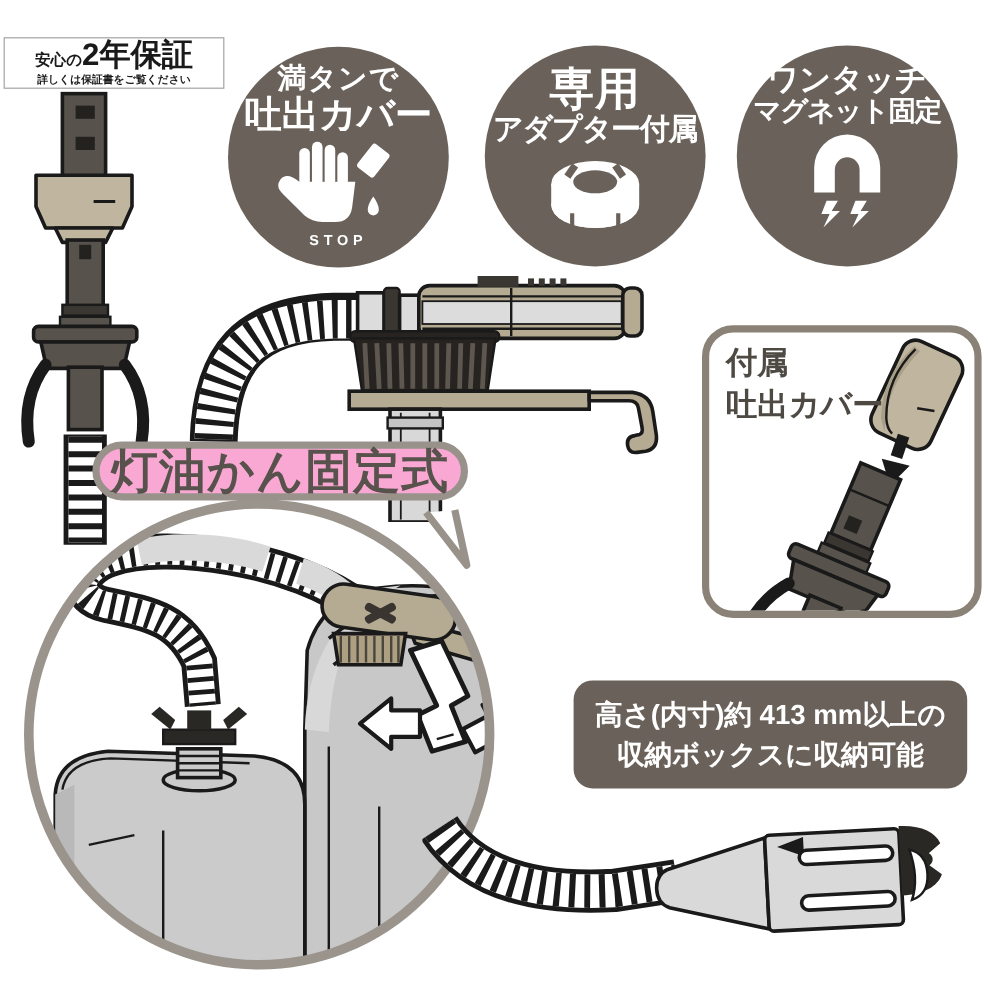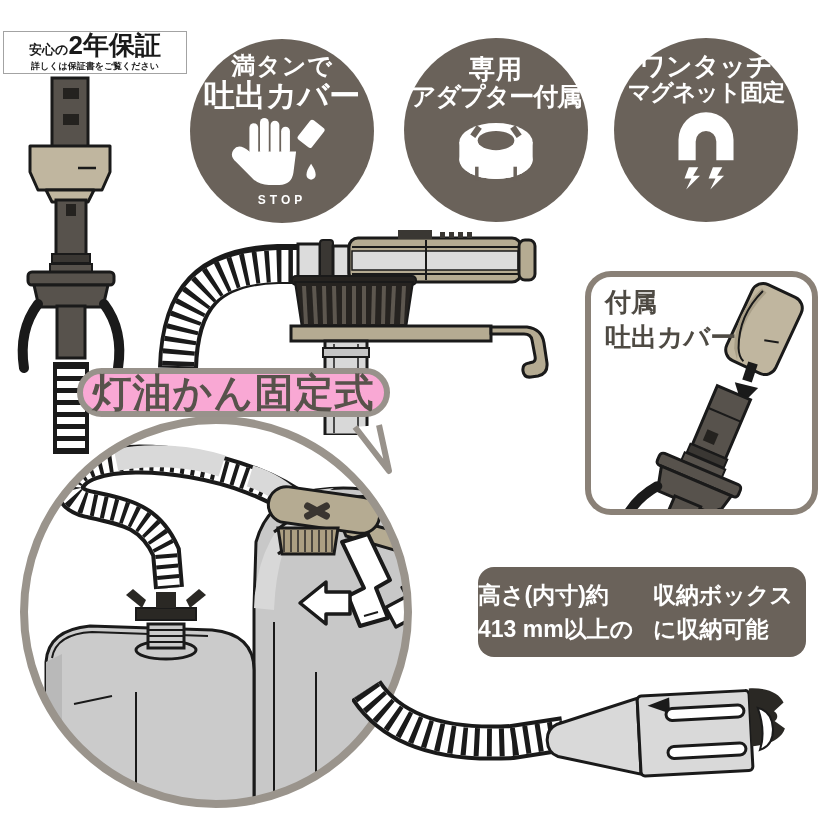--- a/index.html
+++ b/index.html
@@ -17,21 +17,21 @@
   .w-note{font-size:9px;font-weight:bold;margin-top:2px;}
 
   
   .feature{position:absolute;width:184px;height:184px;border-radius:50%;background:#6a625a;color:#fff;
     display:flex;flex-direction:column;align-items:center;text-align:center;font-weight:bold;z-index:6;}
   .fc1{left:190px;top:39px;}
   .fc2{left:404px;top:38px;}
   .fc3{left:614px;top:38px;}
   .f-l1{font-size:24px;margin-top:14px;line-height:1.08;letter-spacing:1px;text-align:right;}
   .f-l2{font-size:31px;line-height:1.1;letter-spacing:0px;}
-  .fc2 .f-l1{font-size:26px;margin-top:17px;}
+  .fc2 .f-l1{font-size:37px;margin-top:17px;}
   .fc2 .f-l2{font-size:25px;letter-spacing:-1px;}
   .fc3 .f-l1{font-size:26px;letter-spacing:0px;}
   .fc3 .f-l2{font-size:23px;letter-spacing:-1px;}
   .f-cap{font-size:12px;letter-spacing:4px;margin-top:1px;}
   .f-icon{margin-top:5px;}
 
   
   .bubble{position:absolute;left:77px;top:368px;width:313px;height:49px;background:#f9a8d4;
     border:6px solid #98928b;border-radius:32px;box-sizing:border-box;display:flex;align-items:center;
     justify-content:center;font-size:39px;font-weight:bold;color:#57524b;letter-spacing:1px;z-index:5;}
@@ -39,21 +39,21 @@
 
   
   .dpanel{position:absolute;left:585px;top:271px;width:233px;height:244px;border:6px solid #8a8177;
     border-radius:26px;box-sizing:border-box;background:#fff;z-index:3;overflow:hidden;}
   .d-title{position:absolute;left:14px;top:8px;font-size:26px;font-weight:bold;color:#4e4a43;
     line-height:1.35;z-index:2;}
   .d-art{position:absolute;left:0;top:0;z-index:1;}
 
   
   .storage{position:absolute;left:478px;top:567px;width:328px;height:90px;background:#6a625a;
-    border-radius:16px;color:#fff;font-weight:bold;font-size:23px;display:flex;flex-direction:row;
+    border-radius:16px;color:#fff;font-weight:bold;font-size:23px;display:flex;flex-direction:column;
     justify-content:center;align-items:center;line-height:1.5;z-index:3;}
 
   
   .art-left-nozzle{position:absolute;left:8px;top:76px;z-index:1;}
   .art-pump{position:absolute;left:158px;top:218px;z-index:1;}
   .art-inset{position:absolute;left:16px;top:412px;z-index:1;}
   .art-hose{position:absolute;left:352px;top:672px;z-index:2;}
 </style>
 </head>
 <body>

